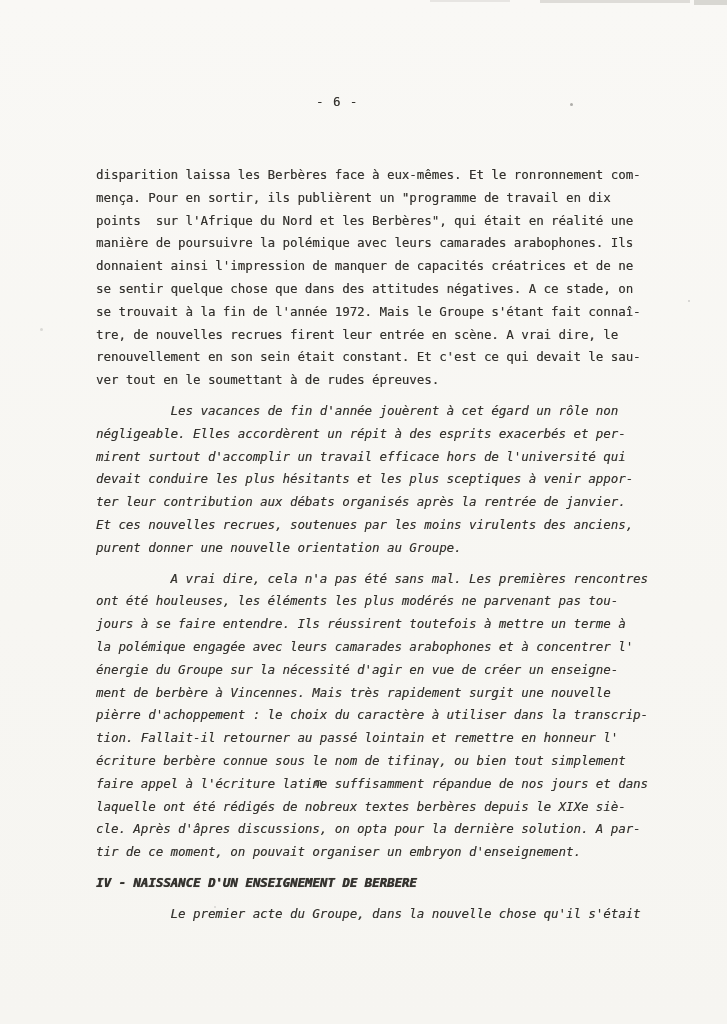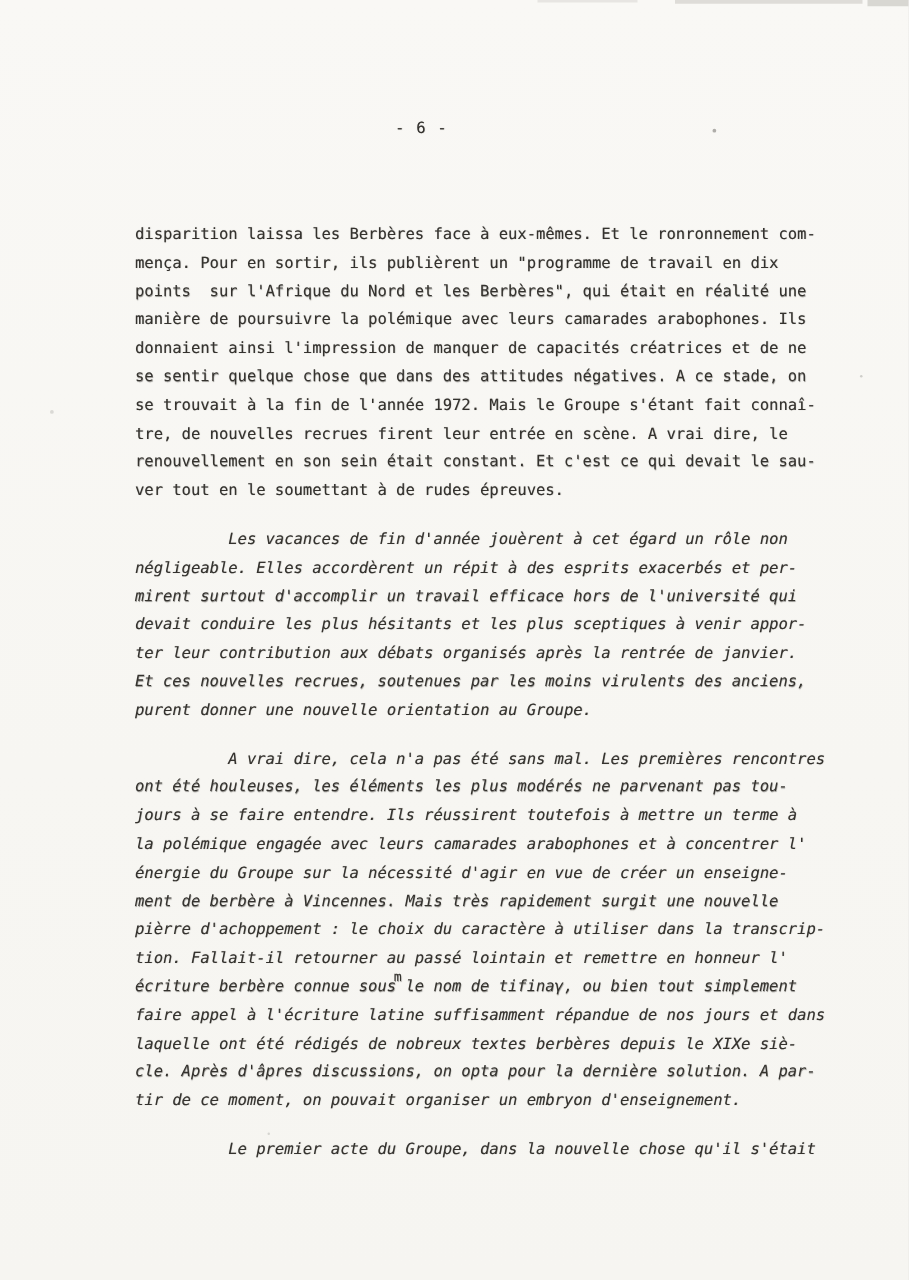--- a/index.html
+++ b/index.html
@@ -26,21 +26,21 @@
     white-space: pre;
     text-shadow: 0.3px 0.3px 0.6px rgba(52,50,46,0.5);
   }
   .text-block {
     position: absolute;
     left: 92px;
     top: 160px;
     width: 586px;
   }
   .para, .heading {
-    margin: 16px;
+    margin: 4px;
     white-space: pre;
     font-size: 12.4px;
     line-height: 22.8px;
     font-weight: normal;
     text-shadow: 0.3px 0.3px 0.6px rgba(52,50,46,0.5);
   }
   .para + .para,
   .para + .heading,
   .heading + .para {
     margin-top: 8px;
@@ -110,20 +110,21 @@
 la polémique engagée avec leurs camarades arabophones et à concentrer l'
 énergie du Groupe sur la nécessité d'agir en vue de créer un enseigne-
 ment de berbère à Vincennes. Mais très rapidement surgit une nouvelle
 pièrre d'achoppement : le choix du caractère à utiliser dans la transcrip-
 tion. Fallait-il retourner au passé lointain et remettre en honneur l'
 écriture berbère connue sous le nom de tifinaγ, ou bien tout simplement
 faire appel à l'écriture latine suffisamment répandue de nos jours et dans
 laquelle ont été rédigés de nobreux textes berbères depuis le XIXe siè-
 cle. Après d'âpres discussions, on opta pour la dernière solution. A par-
 tir de ce moment, on pouvait organiser un embryon d'enseignement.</p>
+    <h2 class="heading">IV - NAISSANCE D'UN ENSEIGNEMENT DE BERBERE</h2>
     <p class="para">          Le premier acte du Groupe, dans la nouvelle chose qu'il s'était</p>
   </div>
 
   <span class="correction">m</span>
 
   <div class="speck s1"></div>
   <div class="speck s2"></div>
   <div class="speck s3"></div>
   <div class="speck s4"></div>
 

